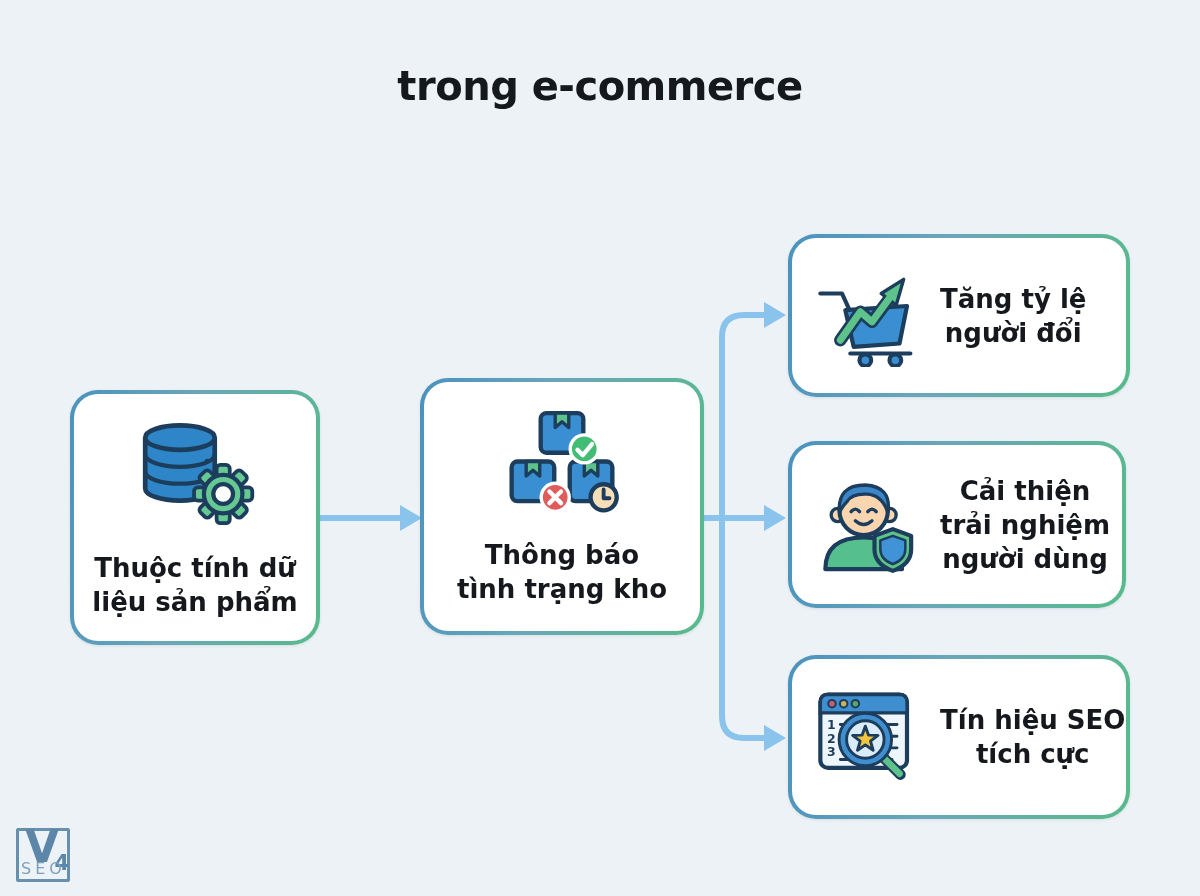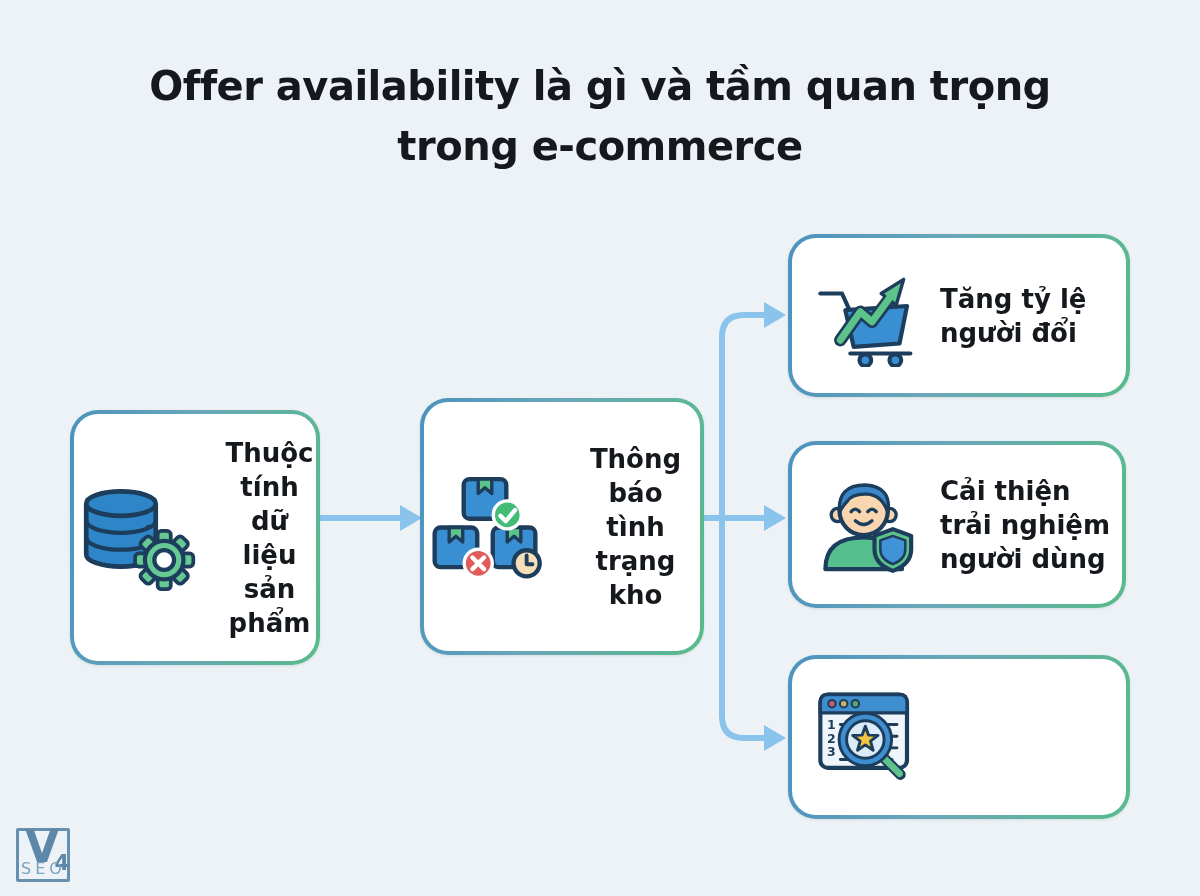--- a/index.html
+++ b/index.html
@@ -29,37 +29,36 @@
     position:absolute;
     border:4px solid transparent;
     border-radius:28px;
     background:
       linear-gradient(#ffffff,#ffffff) padding-box,
       linear-gradient(100deg,#4a92be 0%,#6aa7b9 45%,#57bb8a 100%) border-box;
     box-shadow:0 1px 3px rgba(30,60,90,0.10);
     box-sizing:border-box;
   }
   .node-col{
-    display:flex;flex-direction:row;align-items:center;justify-content:center;
+    display:flex;flex-direction:column;align-items:center;justify-content:center;
     gap:25px;
-    margin-top:20px;
   }
   .node-row{
     display:flex;flex-direction:row;align-items:center;
     gap:18px;
     padding-left:20px;
   }
   .label{
     color:#15181c;
     font-weight:bold;
     font-size:26px;
     line-height:34px;
     text-align:center;
   }
-  .node-row .label{text-align:left;}
+  .node-row .label{text-align:center;}
   .label span{display:block;}
   #node-source{left:70px;top:390px;width:250px;height:255px;}
   #node-process{left:420px;top:378px;width:284px;height:257px;}
   #node-outcome-0{left:788px;top:234px;width:342px;height:163px;}
   #node-outcome-1{left:788px;top:441px;width:338px;height:167px;}
   #node-outcome-2{left:788px;top:655px;width:342px;height:164px;}
   .icon{flex:0 0 auto;display:block;}
   .logo{
     position:absolute;left:16px;top:828px;width:54px;height:54px;
     border:3px solid #6690ad;border-radius:2px;
@@ -79,21 +78,20 @@
     font-size:16px;letter-spacing:4px;color:#7ba3bd;
     font-weight:normal;
   }
 </style>
 </head>
 <body>
 
 <div class="canvas">
 
   <div class="title">
-    <div>Offer availability là gì và tầm quan trọng</div>
     <div>trong e-commerce</div>
   </div>
 
   <svg class="connectors" viewBox="0 0 1200 896" fill="none">
     <g stroke="#8ac4ec" stroke-width="6" stroke-linecap="round" stroke-linejoin="round">
       <path d="M320 518 H400"></path>
       <path d="M668 518 H764"></path>
       <path d="M722 516 V337 Q722 315 744 315 H764"></path>
       <path d="M722 520 V716 Q722 738 744 738 H764"></path>
     </g>
@@ -201,20 +199,24 @@
       <text x="18" y="68" font-size="15" font-weight="bold" fill="#1d3d5c">2</text>
       <text x="18" y="84" font-size="15" font-weight="bold" fill="#1d3d5c">3</text>
       <path d="M34 46 H102 M34 60 H102 M34 74 H102 M34 88 H96" stroke="#1d3d5c" stroke-width="3.5" stroke-linecap="round"></path>
       <path d="M85 85 L106 106" stroke="#1d3d5c" stroke-width="13" stroke-linecap="round"></path>
       <path d="M86 86 L105 105" stroke="#5ec38b" stroke-width="8" stroke-linecap="round"></path>
       <circle cx="64" cy="64" r="27" fill="#d9ecf8" stroke="#3f8fd0" stroke-width="9"></circle>
       <circle cx="64" cy="64" r="31.5" fill="none" stroke="#1d3d5c" stroke-width="3.5"></circle>
       <circle cx="64" cy="64" r="22.5" fill="none" stroke="#1d3d5c" stroke-width="3.5"></circle>
       <polygon points="64,48 67.8,58.7 79.2,59.1 70.2,66 73.4,76.9 64,70.5 54.6,76.9 57.8,66 48.8,59.1 60.2,58.7" fill="#f2c53d" stroke="#1d3d5c" stroke-width="3.5" stroke-linejoin="round"></polygon>
     </svg>
+    <div class="label">
+      <span>Tín hiệu SEO</span>
+      <span>tích cực</span>
+    </div>
   </div>
 
   <div class="logo">
     <span class="logo-v">V</span>
     <span class="logo-4">4</span>
     <span class="logo-seo">SEO</span>
   </div>
 
 </div>
 

